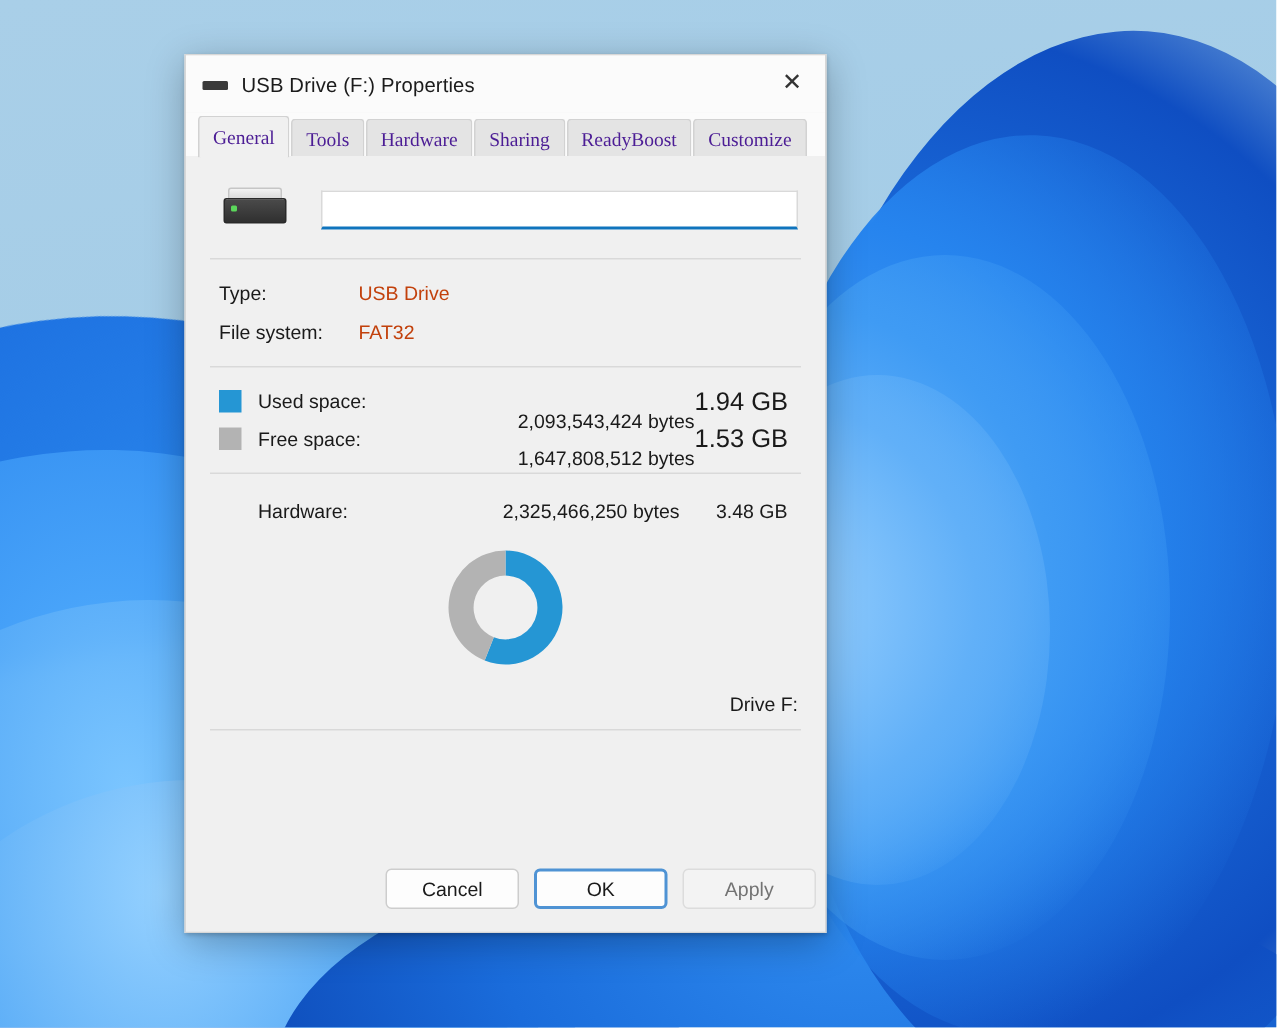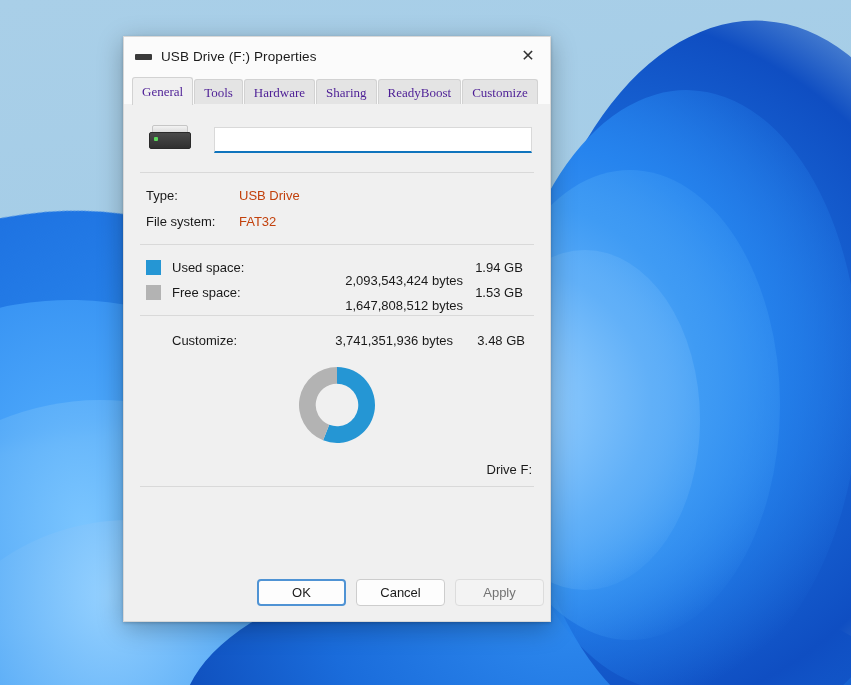--- a/index.html
+++ b/index.html
@@ -308,22 +308,22 @@
   .space-bytes {
     width: 161px;
     flex: 0 0 auto;
     text-align: right;
     font-size: 13px;
     margin-top: 26px;
   }
   .space-gb {
     width: 72px;
     flex: 0 0 auto;
-    text-align: center;
-    font-size: 13px;
+    text-align: left;
+    font-size: 17px;
   }
 
   .cap-block { padding: 12px 0 0 0; }
   .cap-row {
     display: flex;
     align-items: center;
     height: 24px;
     padding-left: 34px;
   }
   .cap-name {
@@ -466,38 +466,38 @@
         <span class="space-name">Free space:</span>
         <span class="space-bytes">1,647,808,512 bytes</span>
         <span class="space-gb">1.53 GB</span>
       </div>
     </div>
 
     <div class="sep"></div>
 
     <div class="cap-block">
       <div class="cap-row">
-        <span class="cap-name">Customize:</span>
-        <span class="cap-bytes">3,741,351,936 bytes</span>
+        <span class="cap-name">Hardware:</span>
+        <span class="cap-bytes">2,325,466,250 bytes</span>
         <span class="cap-gb">3.48 GB</span>
       </div>
 
       <div class="chart-wrap">
         <svg id="donut" width="86" height="86" viewBox="0 0 86 86">
             <path d="M 43 5 A 38 38 0 1 1 29.107065326580408 78.36928563259507 L 35.219956582885025 62.806799954253236 A 21.28 21.28 0 1 0 43 21.72 Z" fill="#2596d4"></path>
             <path d="M 29.107065326580408 78.36928563259507 A 38 38 0 0 1 42.99999999999999 5 L 42.99999999999999 21.72 A 21.28 21.28 0 0 0 35.219956582885025 62.806799954253236 Z" fill="#b3b3b3"></path>
           </svg>
       </div>
 
       <div class="drive-caption">Drive F:</div>
     </div>
 
     <div class="sep"></div>
 
   </div>
 
   <div class="footer">
+    <button class="btn">Cancel</button>
     <button class="btn default">OK</button>
-    <button class="btn">Cancel</button>
     <button class="btn disabled" disabled="">Apply</button>
   </div>
 
 </div>
 
 </body></html>

